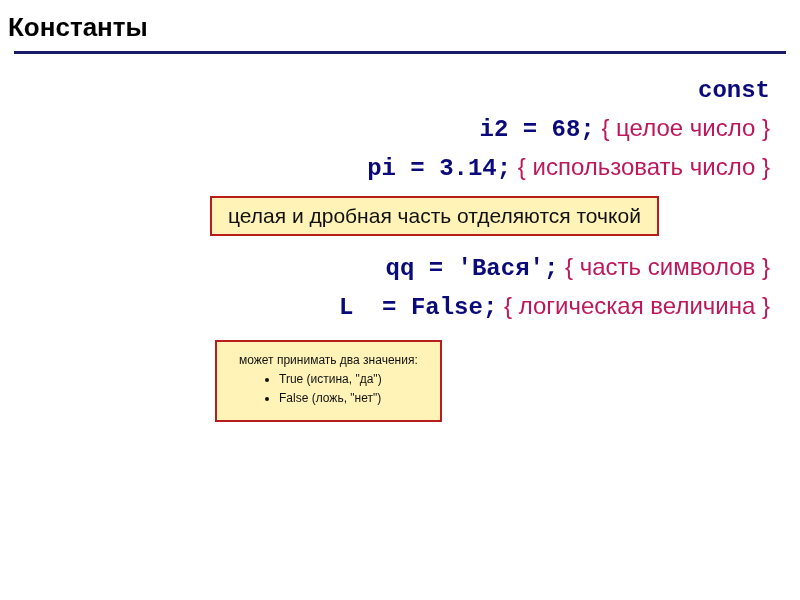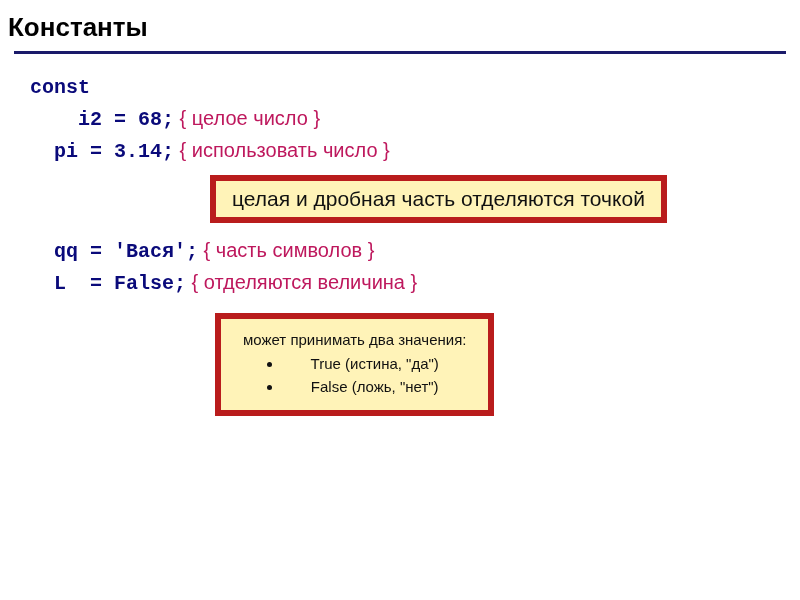--- a/index.html
+++ b/index.html
@@ -20,43 +20,43 @@
   .title-rule {
     border: none;
     border-top: 3px solid #1a1a6a;
     margin: 0 14px 18px 14px;
   }
   .content {
     padding: 0 30px;
   }
   .code-line {
     font-family: "Courier New", monospace;
-    font-size: 20px;
+    font-size: 24px;
     font-weight: bold;
     white-space: pre;
     line-height: 1.55;
+    text-align: right;
   }
   .kw { color: #0a0a7a; }
   .comment { color: #be185d; font-family: Liberation Sans, sans-serif; font-weight: normal; }
   .note-box {
     background: #fff3b8;
-    border: 6px solid #b91c1c;
+    border: 2px solid #b91c1c;
     font-family: Arial, sans-serif;
     font-size: 21px;
     color: #111;
     padding: 6px 16px;
     display: inline-block;
-    text-align: center;
   }
   .note1 { margin: 8px 0 12px 180px; }
   .note2 { margin: 8px 0 12px 220px; }
   .note3 {
     margin: 14px 0 0 185px;
     padding: 10px 22px 12px 22px;
-    font-size: 15px;
+    font-size: 12px;
     line-height: 1.45;
   }
   .note3 ul { list-style: disc; padding-left: 40px; margin-top: 2px; }
   .note3 li { margin: 1px 0; }
 </style>
 </head>
 <body>
 
 <div class="title">Константы</div>
 <hr class="title-rule">
@@ -67,21 +67,21 @@
 
   <div class="code-line"><span class="kw">    i2 = 68;</span><span class="comment"> { целое число }</span></div>
 
   <div class="code-line"><span class="kw">  pi = 3.14;</span><span class="comment"> { использовать число }</span></div>
 
   <div class="note-box note1">целая и дробная часть отделяются точкой</div>
 
   <div class="code-line"><span class="kw">  qq = 'Вася';</span><span class="comment"> { часть символов }</span></div>
 
 
-  <div class="code-line"><span class="kw">  L  = False;</span><span class="comment"> { отделяются величина }</span></div>
+  <div class="code-line"><span class="kw">  L  = False;</span><span class="comment"> { логическая величина }</span></div>
 
   <div class="note-box note3">
     <div>может принимать два значения:</div>
     <ul>
       <li>True (истина, "да")</li>
       <li>False (ложь, "нет")</li>
     </ul>
   </div>
 
 </div>

